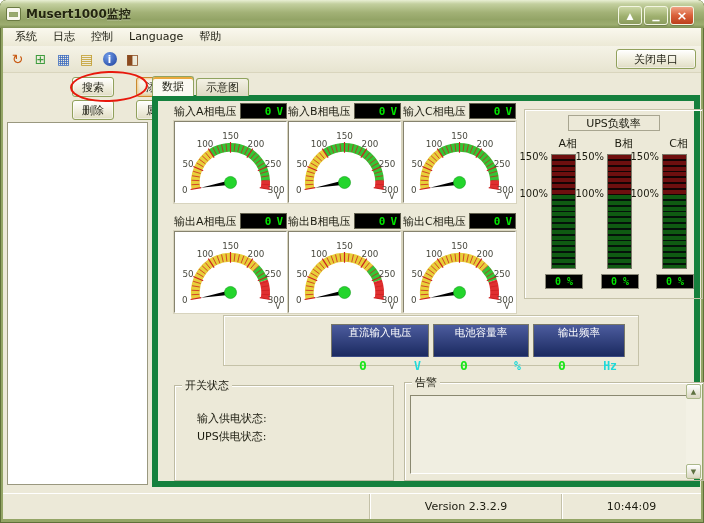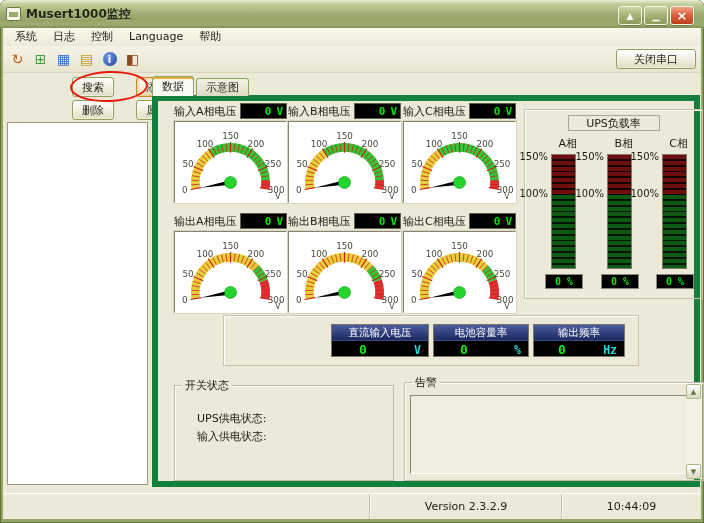--- a/index.html
+++ b/index.html
@@ -92,21 +92,21 @@
   .bar-scale-top,.bar-scale-mid{position:absolute;right:27px;width:30px;text-align:right;font-size:10px;color:#1c1c10;}
   .bar-scale-top{top:-4px;} .bar-scale-mid{top:33px;}
   .bar-lcd{margin-left:16px;margin-top:5px;width:38px;height:15px;background:#000;
     border:1px solid #8a8878;color:#00E400;font-weight:bold;font-size:10px;
     text-align:center;line-height:13px;font-family:"DejaVu Sans Mono",monospace;}
   
   .meas-panel{position:absolute;left:65px;top:214px;width:416px;height:51px;
     border:1px solid #C5C2A8;box-shadow:inset 1px 1px 0 #FFFFFF;}
   .meas{position:absolute;top:8px;height:33px;border:1px solid #777768;background:#000;}
   .meas.m1{left:107px;width:98px;} .meas.m2{left:209px;width:96px;} .meas.m3{left:309px;width:92px;}
-  .meas-head{height:16px;line-height:14px;text-align:center;color:#fff;font-size:10.5px;
+  .meas-head{height:32px;line-height:14px;text-align:center;color:#fff;font-size:10.5px;
     background:linear-gradient(#4C5C9E,#1B2A60);border-bottom:1px solid #3a4a84;}
   .meas-body{position:relative;height:17px;font-family:"DejaVu Sans Mono",monospace;}
   .meas-val{position:absolute;left:0;right:34px;text-align:center;top:1px;
     color:#19E619;font-weight:bold;font-size:13px;}
   .meas-unit{position:absolute;right:7px;top:2px;color:#1FD9D9;font-weight:bold;font-size:11.5px;}
   
   .groupbox{position:absolute;border:1px solid #BEBBA2;box-shadow:inset 1px 1px 0 #fff;}
   .gb-title{position:absolute;top:-8px;left:7px;background:#ECE9D8;padding:0 3px;line-height:15px;}
   .gb-switch{left:16px;top:284px;width:220px;height:96px;}
   .sw-rows{padding:24px 0 0 22px;line-height:18px;}
@@ -573,22 +573,22 @@
           <div class="meas-body">
               <span class="meas-val">0</span>
               <span class="meas-unit">Hz</span>
             </div>
         </div>
       </div>
 
       <div class="groupbox gb-switch">
         <span class="gb-title">开关状态</span>
         <div class="sw-rows">
+          <div><span>输入供电状态:</span><span></span></div>
           <div><span>UPS供电状态:</span><span></span></div>
-          <div><span>输入供电状态:</span><span></span></div>
         </div>
       </div>
 
       <div class="groupbox gb-alarm">
         <span class="gb-title">告警</span>
         <div class="alarm-area"></div>
         <div class="alarm-scroll">
           <span class="sb up">▲</span>
           <span class="sb down">▼</span>
         </div>

